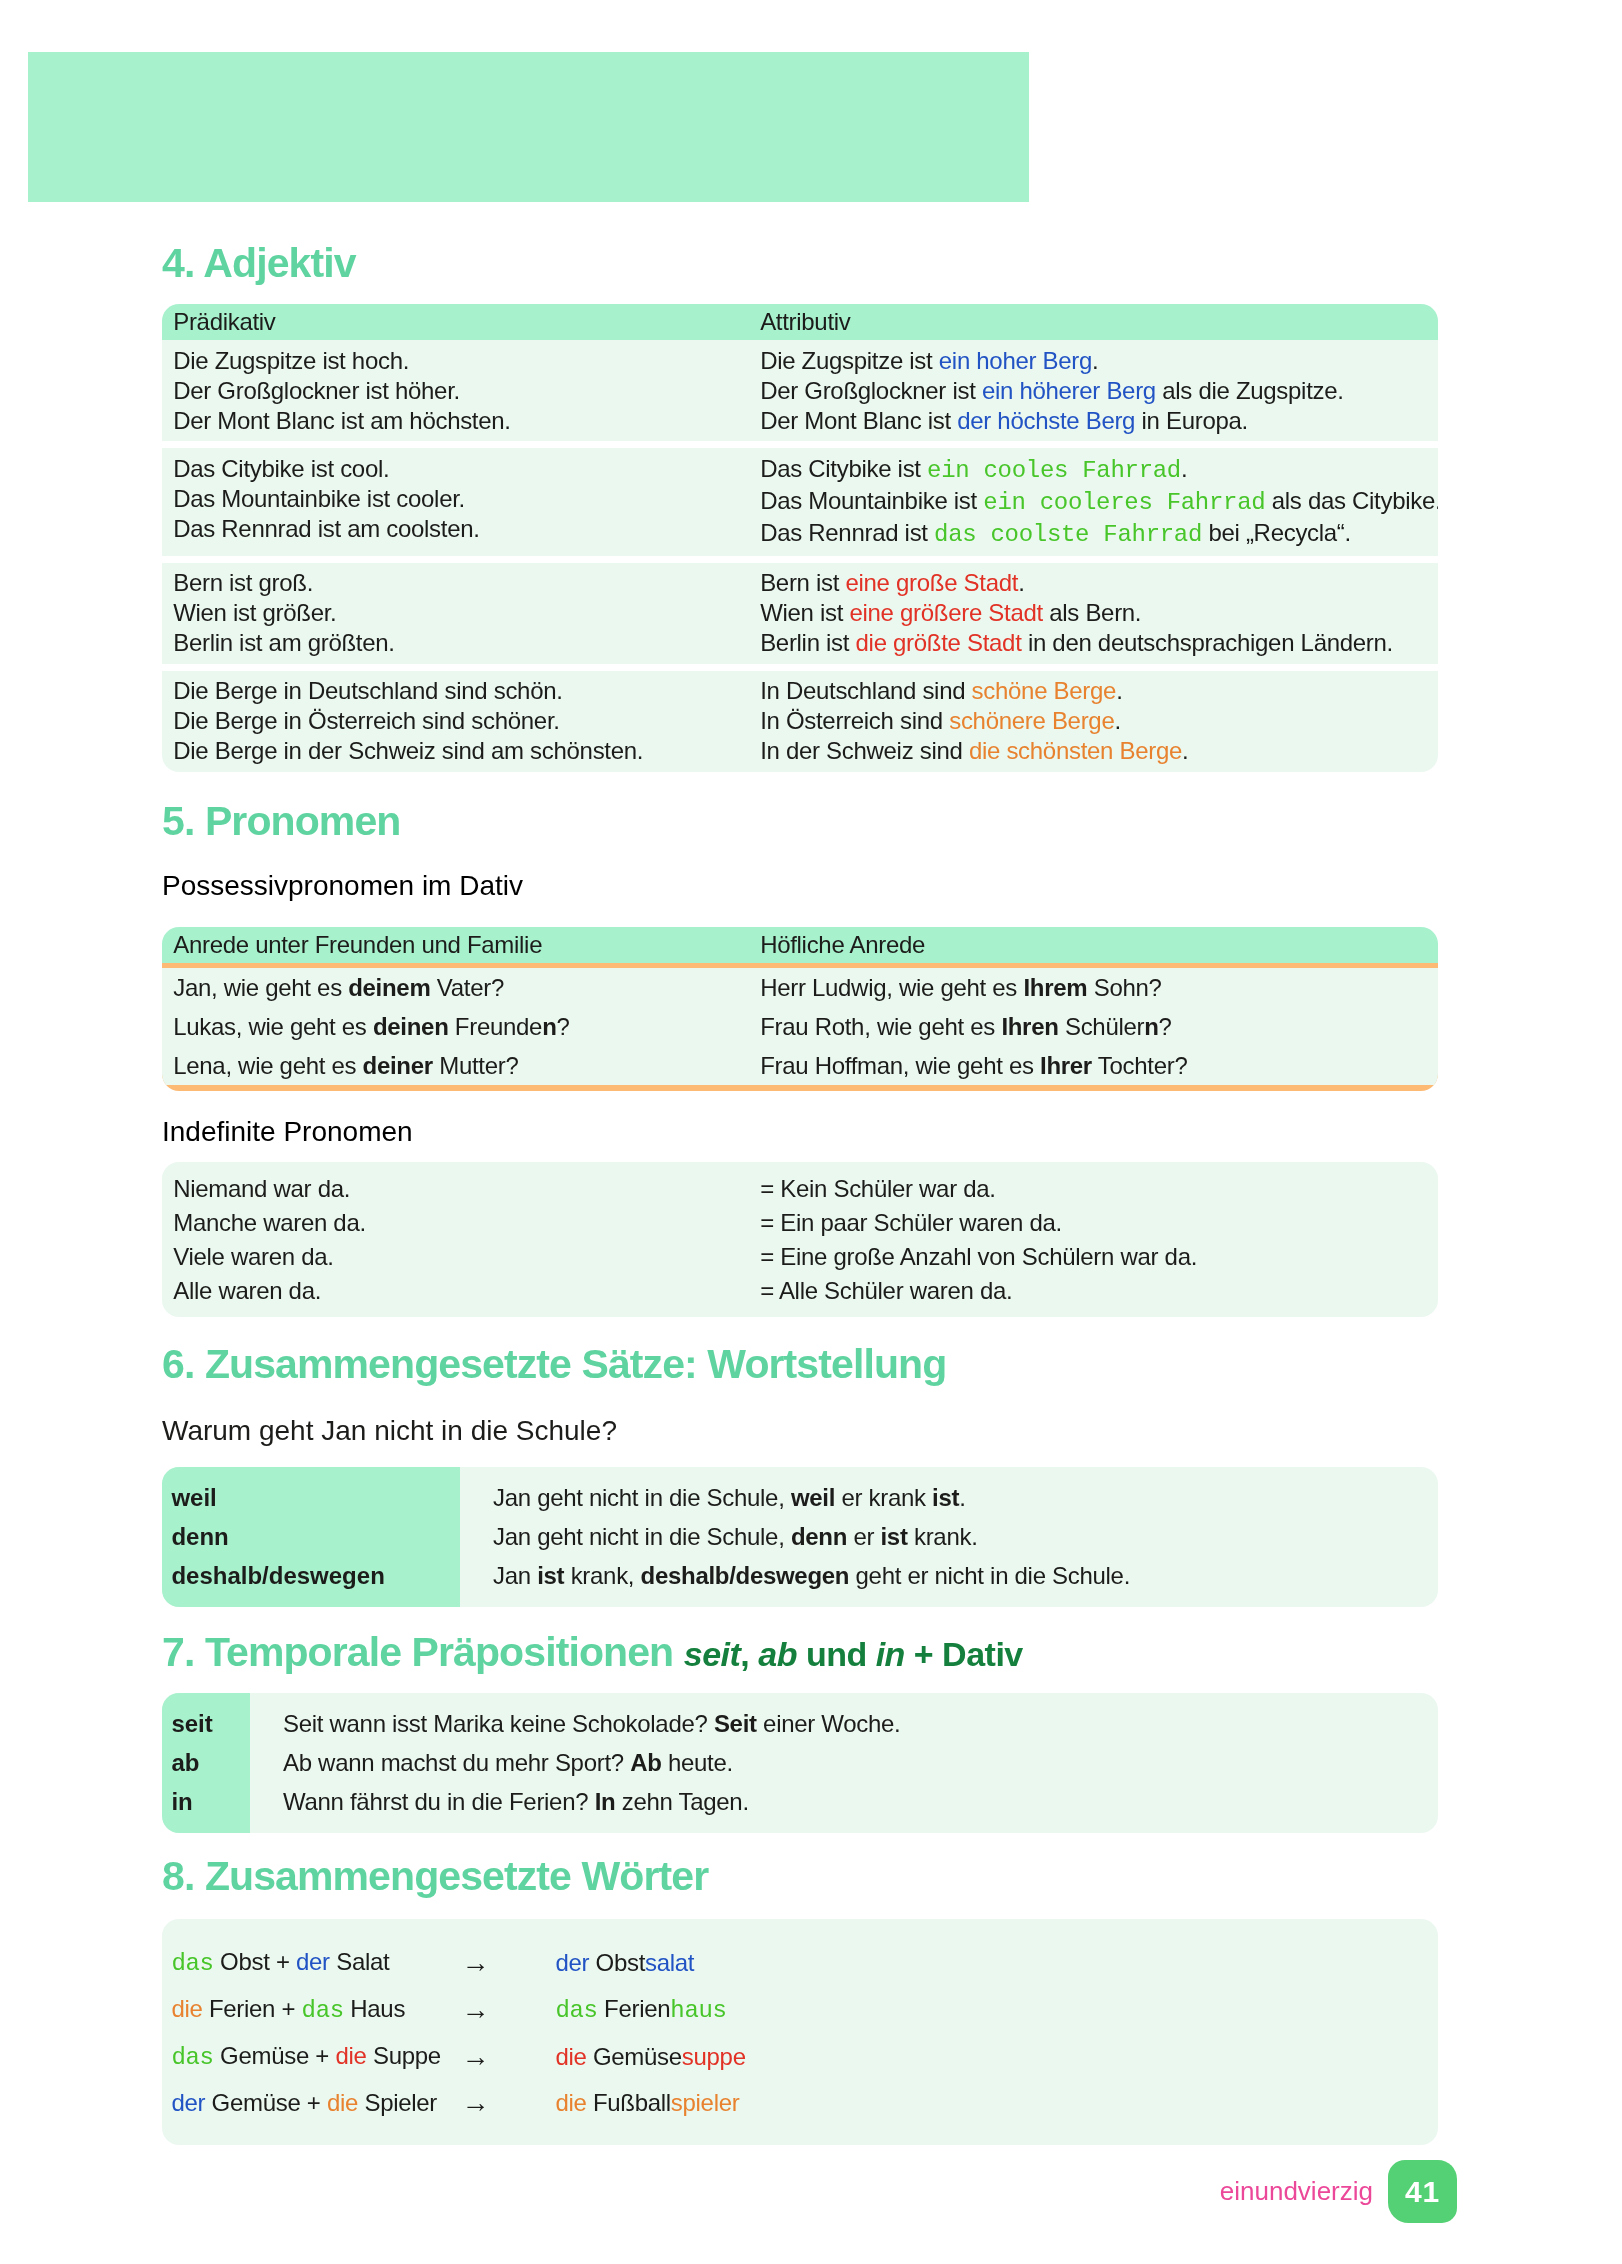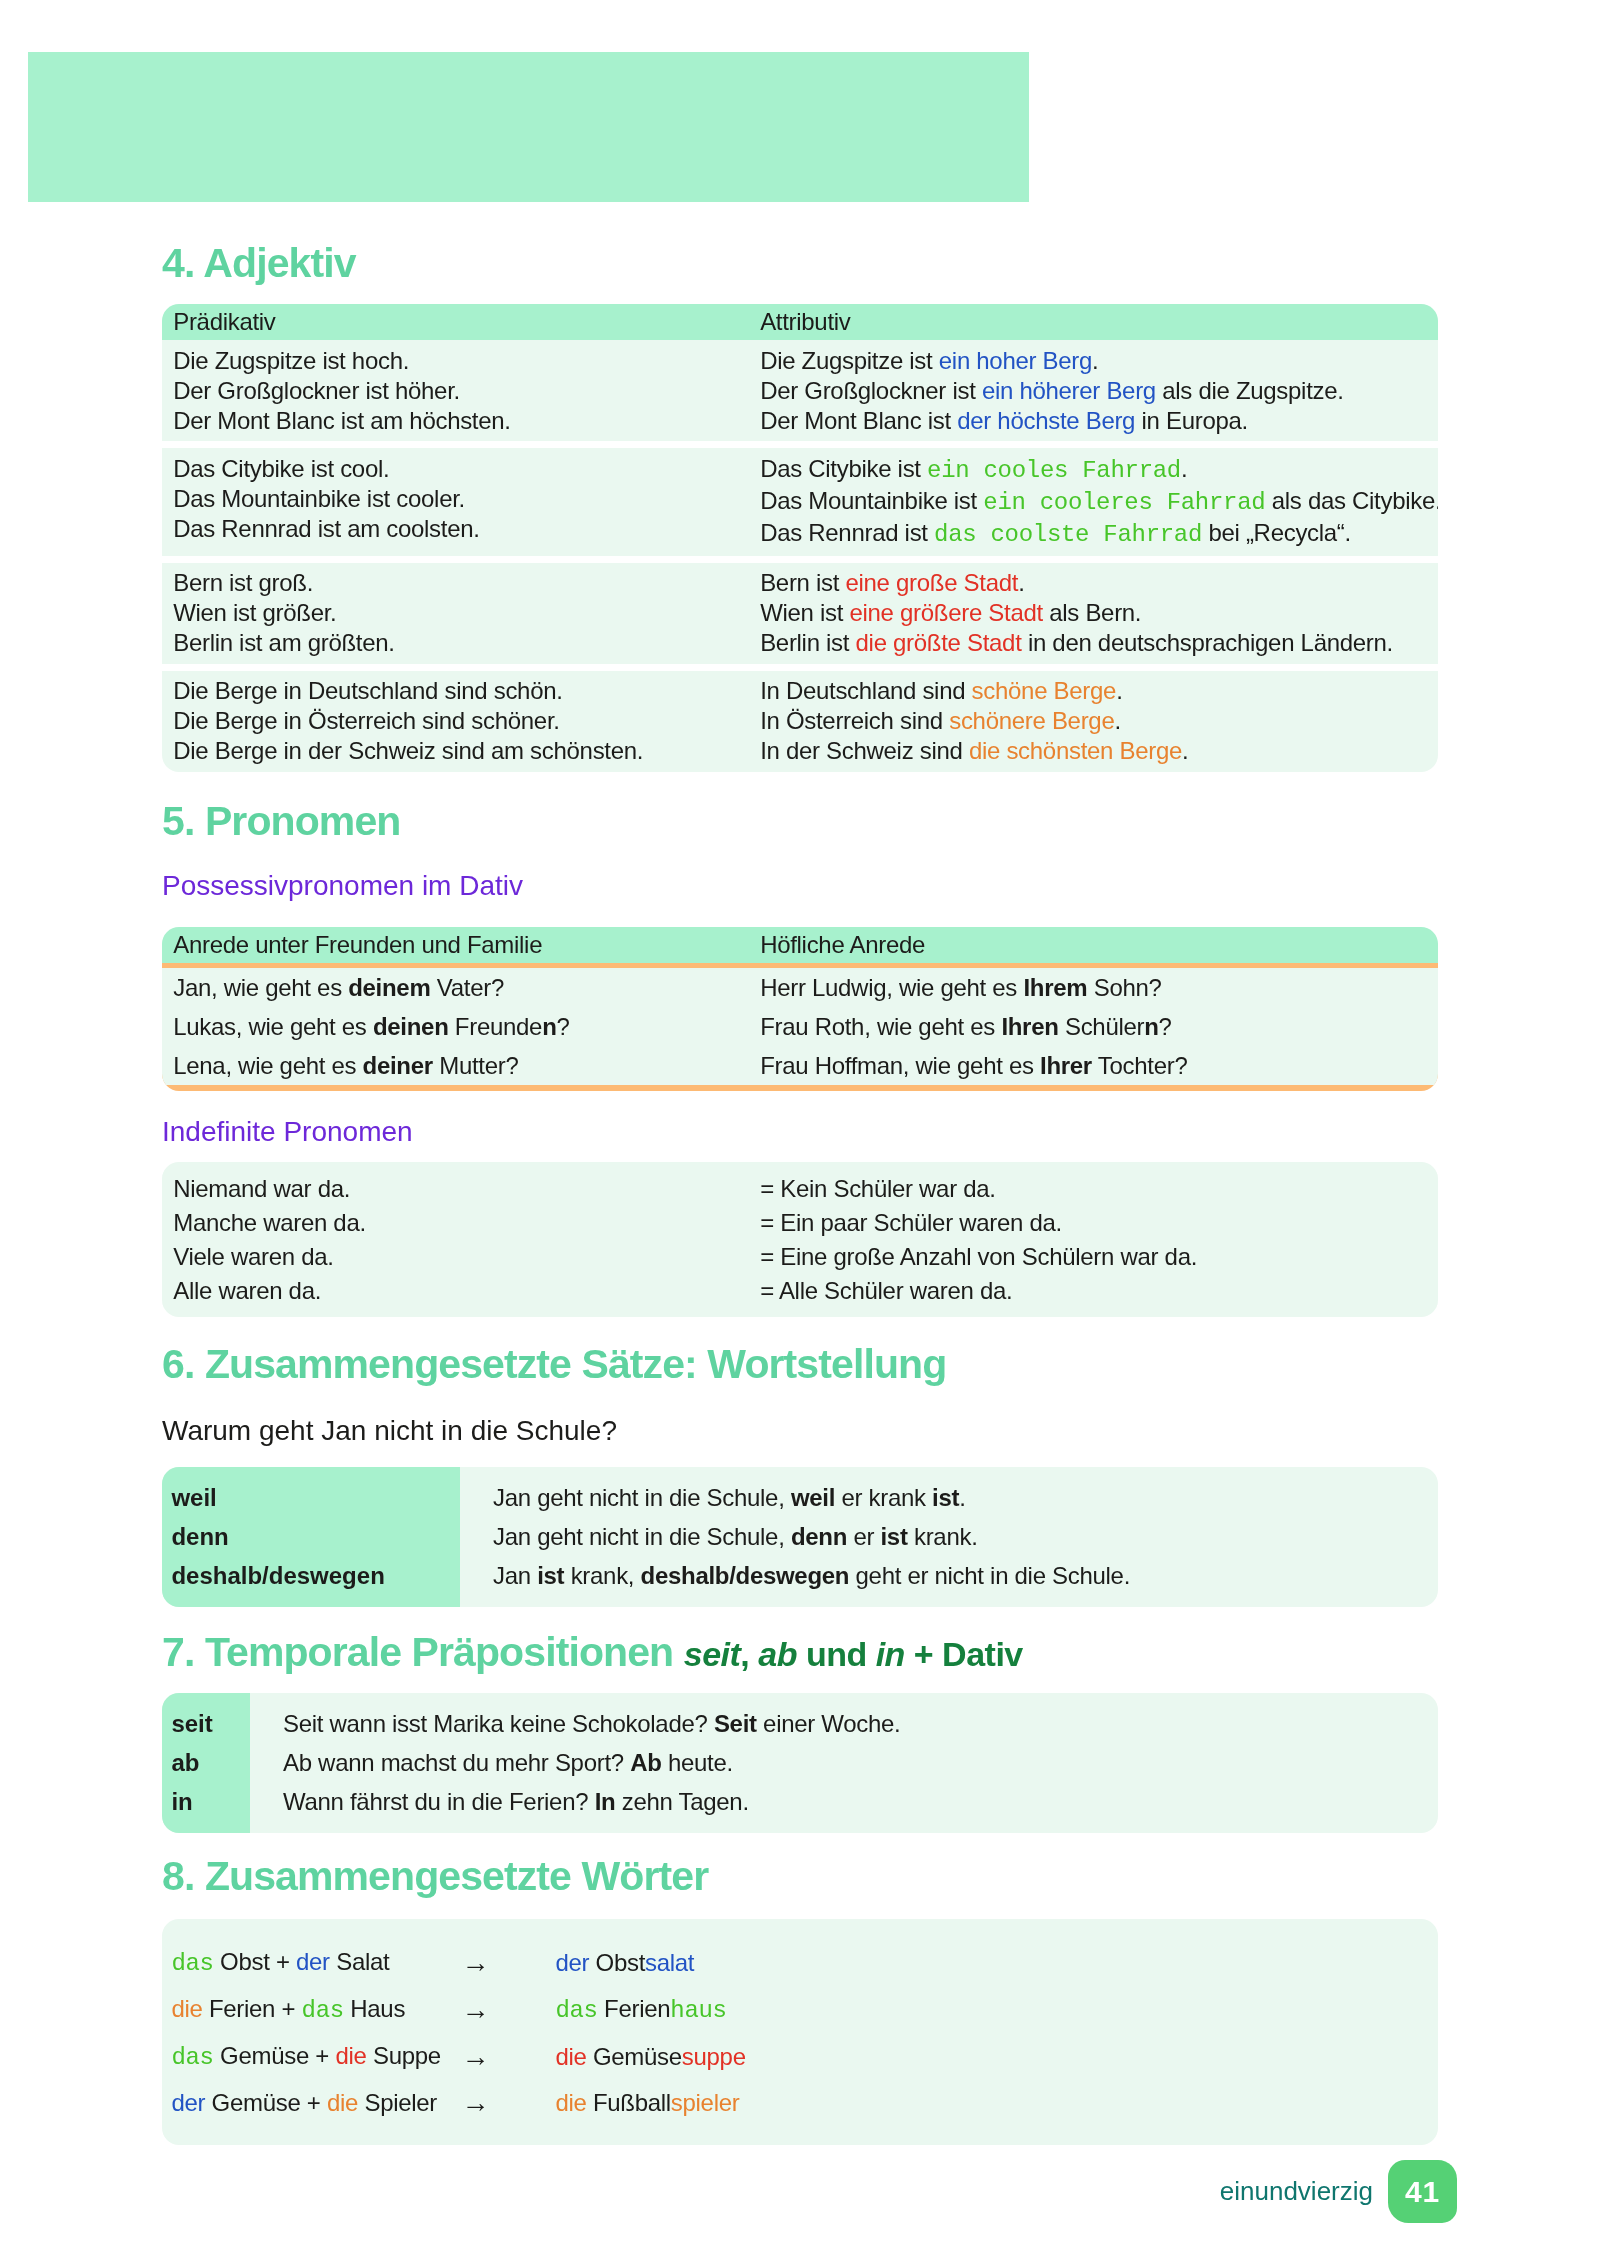--- a/index.html
+++ b/index.html
@@ -15,21 +15,21 @@
     font-size:41px;font-weight:bold;color:#5fd3a0;letter-spacing:-0.9px;
     margin:0;line-height:1.15;
   }
   .sec-title .black-part{color:#15803d;font-size:34px;letter-spacing:-0.5px;}
   #s4-title{margin-top:39px;}
   #s5-title{margin-top:26px;}
   #s6-title{margin-top:24px;}
   #s7-title{margin-top:22.5px;}
   #s8-title{margin-top:20.6px;}
 
-  .subhead{font-size:28px;line-height:34px;margin-top:24px;color:#6d28d9;}
+  .subhead{font-size:28px;line-height:34px;margin-top:24px;color:#000000;}
   .question{font-size:28px;line-height:34px;margin-top:26px;color:#1c1c1a;}
 
   .panel{border-radius:17px;overflow:hidden;background:transparent;}
   #t1{margin-top:17px;}
   #t2{margin-top:24px;}
   #t3{margin-top:13px;}
   #t4{margin-top:19px;}
   #t5{margin-top:17px;}
   #t6{margin-top:19px;}
 
@@ -65,21 +65,21 @@
   .arrow{font-size:28px;color:#1c1c1a;}
 
   .sg-blue{color:#2253c4;}
   .sg-green{color:#47c529;font-family:Liberation Mono, monospace;}
   .sg-red{color:#e23125;}
   .sg-orange{color:#e8822f;}
   .sg-b{font-weight:bold;}
   .sg-bi{font-weight:bold;font-style:italic;}
 
   .footer{display:flex;justify-content:flex-end;align-items:center;margin-top:15px;width:1295px;}
-  .footer-word{font-size:26px;color:#0f766e;text-align:right;}
+  .footer-word{font-size:26px;color:#ec4899;text-align:right;}
   .page-badge{
     margin-left:15px;width:69px;height:63px;background:#55d175;
     border-radius:17px 19px 15px 20.6px;display:flex;align-items:center;justify-content:center;
     color:#ffffff;font-weight:bold;font-size:30px;letter-spacing:0.9px;
   }
 </style>
 </head>
 <body>
 
 <div class="top-band"></div>

